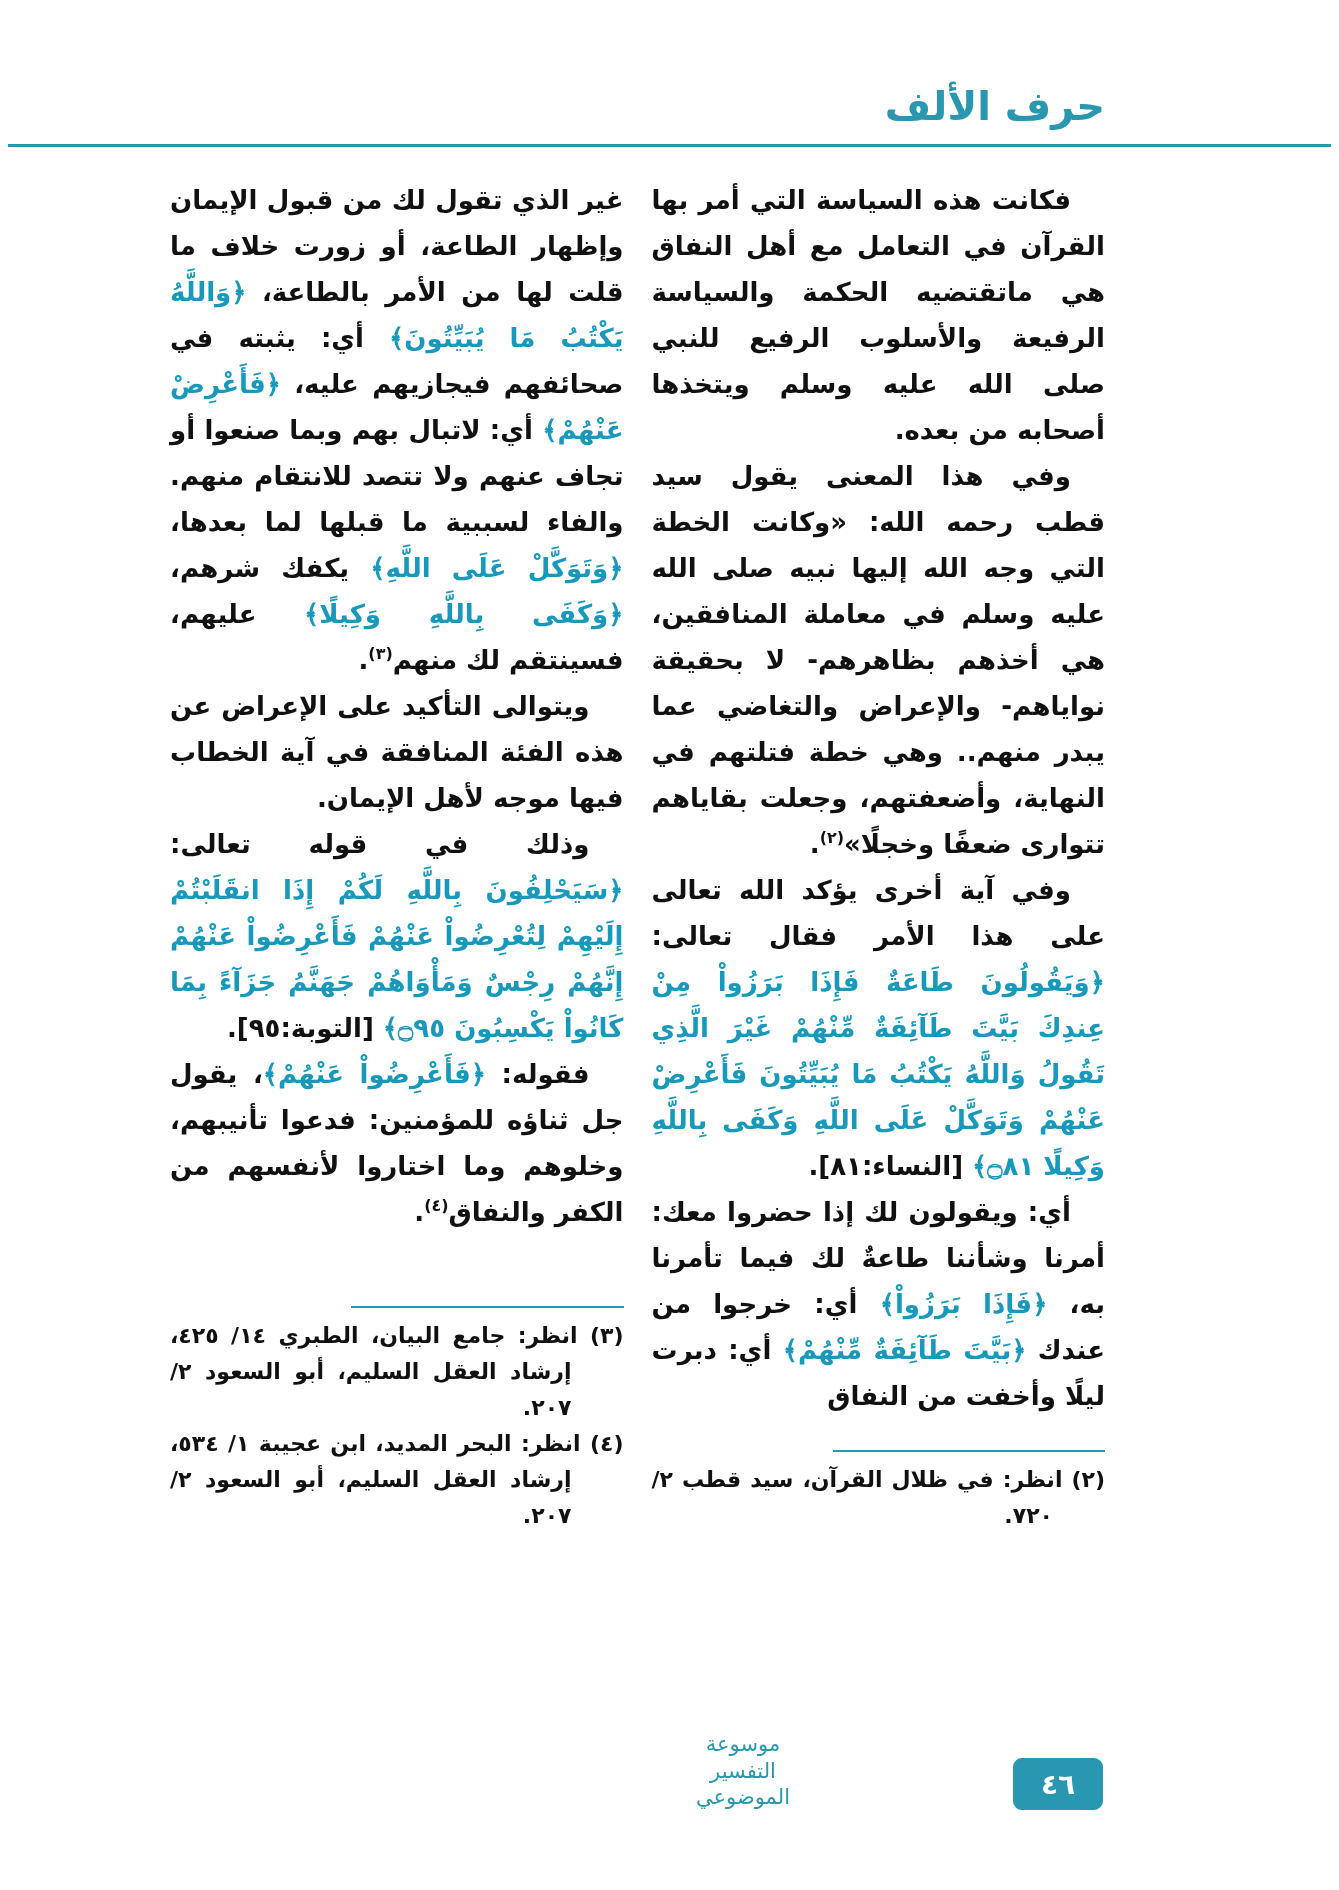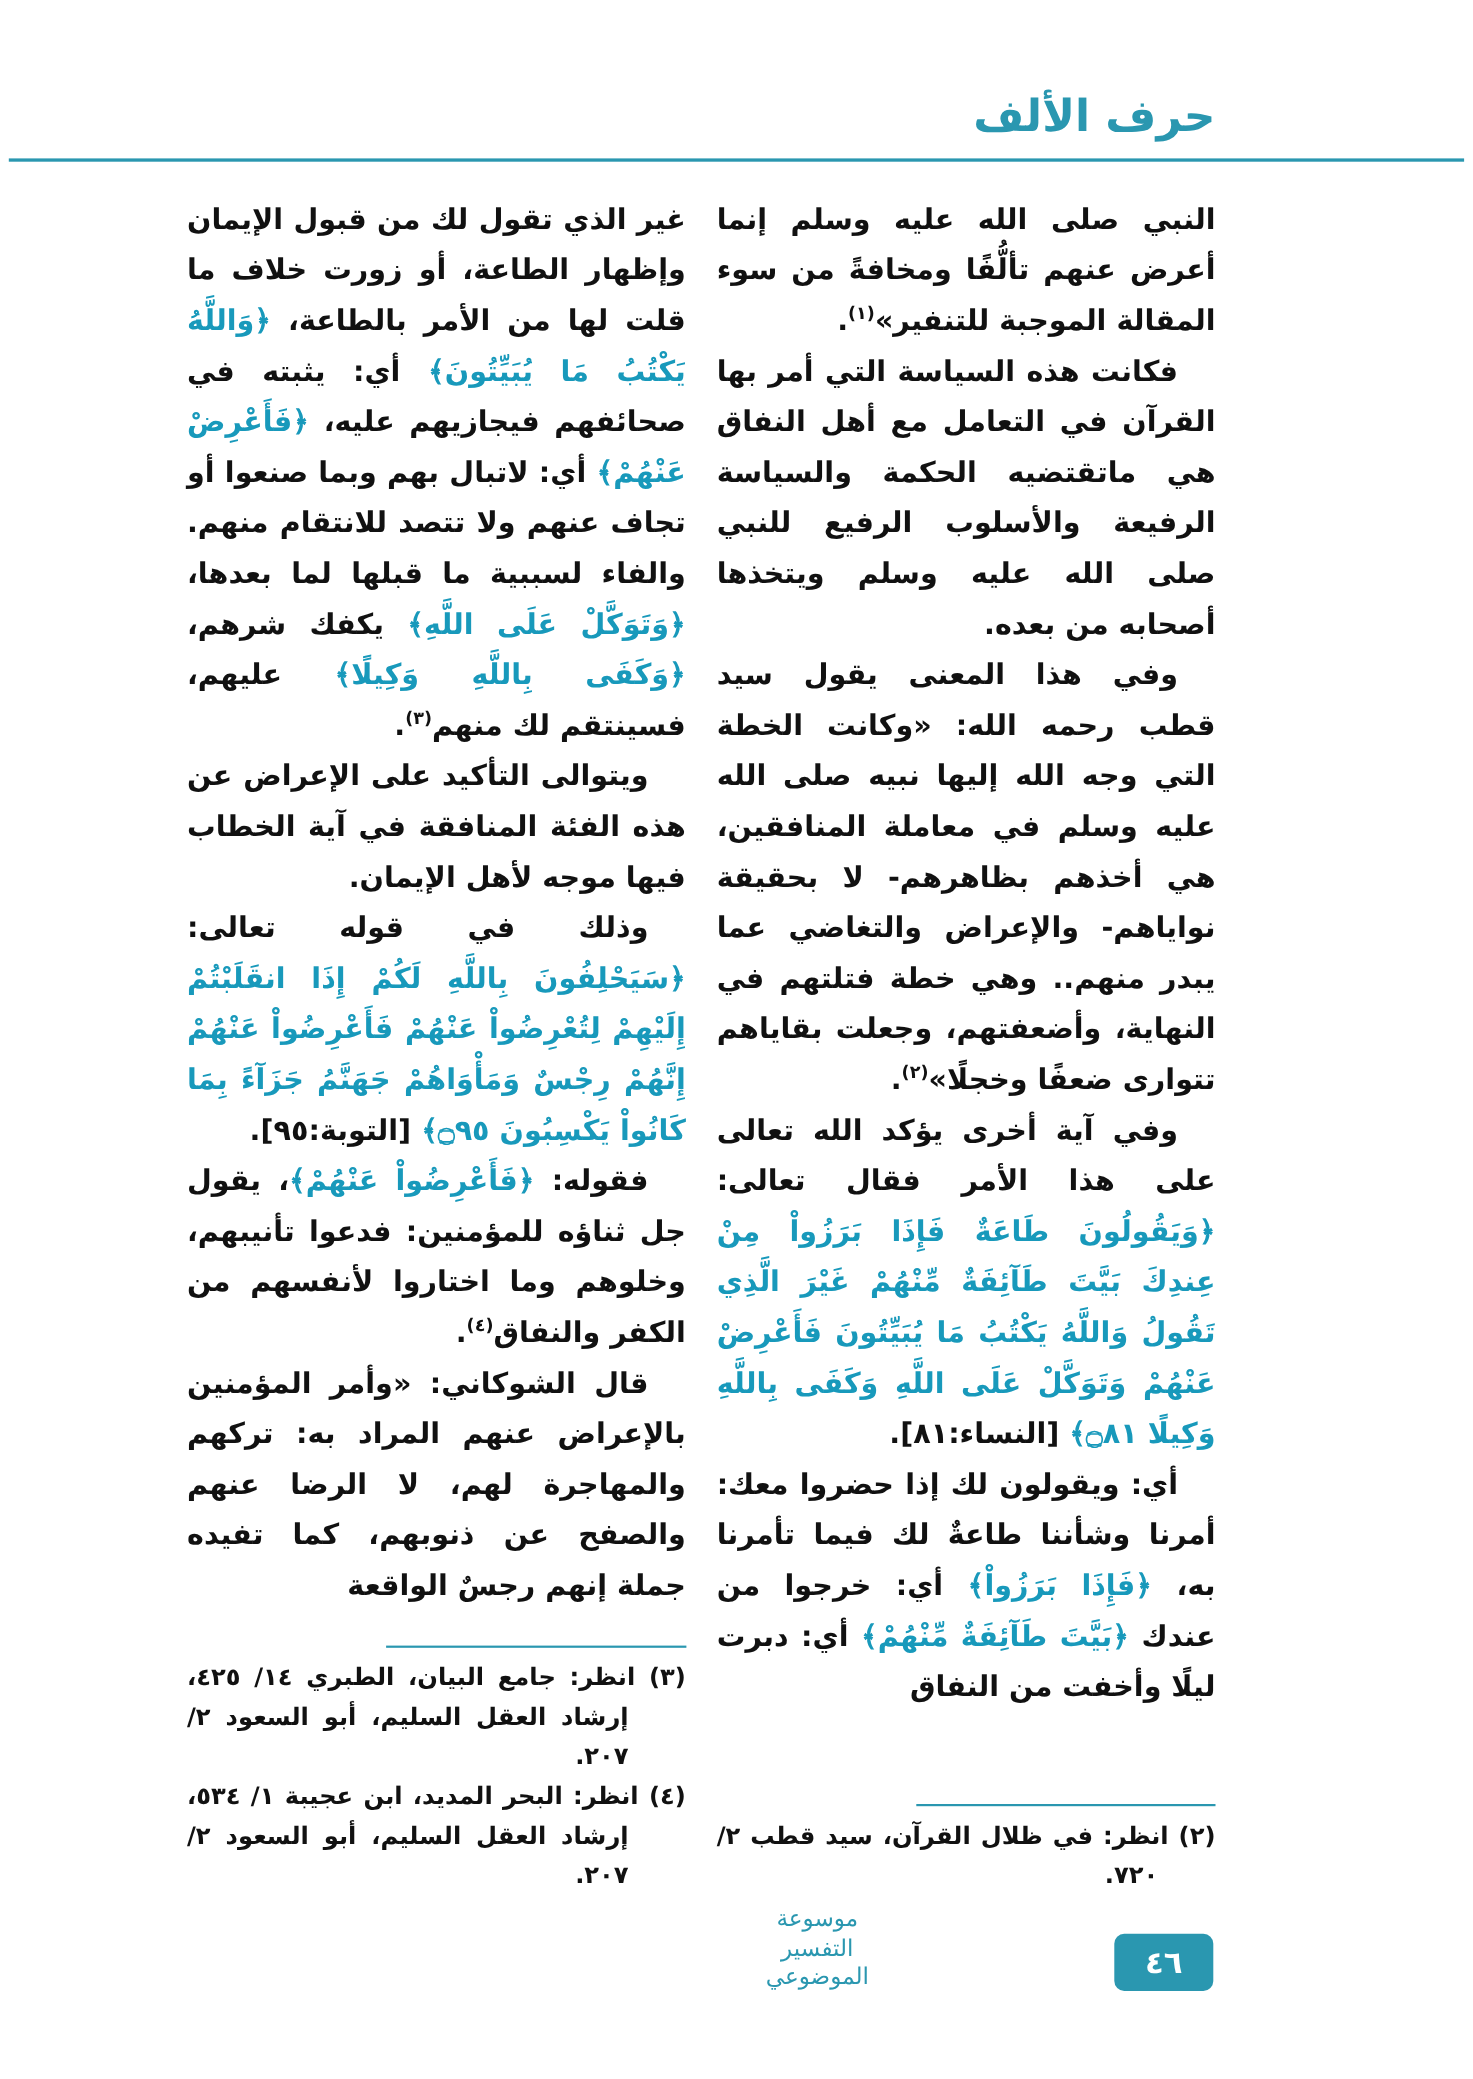--- a/index.html
+++ b/index.html
@@ -127,41 +127,39 @@
 
   <header class="page-header">
     <h1 class="chapter-title">حرف الألف</h1>
   </header>
   <div class="header-rule"></div>
 
   <main class="content">
 
     <section class="col">
       <div class="paras">
-          <p class="para"><span class="run-n">النبي صلى الله عليه وسلم إنما أعرض عنهم تألُّفًا ومخافةً من سوء المقالة الموجبة للتنفير»</span><span class="run-f">(١)</span><span class="run-n">.</span></p>
           <p class="para indent"><span class="run-n">فكانت هذه السياسة التي أمر بها القرآن في التعامل مع أهل النفاق هي ماتقتضيه الحكمة والسياسة الرفيعة والأسلوب الرفيع للنبي صلى الله عليه وسلم ويتخذها أصحابه من بعده.</span></p>
           <p class="para indent"><span class="run-n">وفي هذا المعنى يقول سيد قطب رحمه الله: «وكانت الخطة التي وجه الله إليها نبيه صلى الله عليه وسلم في معاملة المنافقين، هي أخذهم بظاهرهم- لا بحقيقة نواياهم- والإعراض والتغاضي عما يبدر منهم.. وهي خطة فتلتهم في النهاية، وأضعفتهم، وجعلت بقاياهم تتوارى ضعفًا وخجلًا»</span><span class="run-f">(٢)</span><span class="run-n">.</span></p>
           <p class="para indent"><span class="run-n">وفي آية أخرى يؤكد الله تعالى على هذا الأمر فقال تعالى: </span><span class="run-q">﴿وَيَقُولُونَ طَاعَةٌ فَإِذَا بَرَزُواْ مِنْ عِندِكَ بَيَّتَ طَآئِفَةٌ مِّنْهُمْ غَيْرَ الَّذِي تَقُولُ وَاللَّهُ يَكْتُبُ مَا يُبَيِّتُونَ فَأَعْرِضْ عَنْهُمْ وَتَوَكَّلْ عَلَى اللَّهِ وَكَفَى بِاللَّهِ وَكِيلًا ۝٨١﴾</span><span class="run-r"> [النساء:٨١].</span></p>
           <p class="para indent"><span class="run-n">أي: ويقولون لك إذا حضروا معك: أمرنا وشأننا طاعةٌ لك فيما تأمرنا به، </span><span class="run-q">﴿فَإِذَا بَرَزُواْ﴾</span><span class="run-n"> أي: خرجوا من عندك </span><span class="run-q">﴿بَيَّتَ طَآئِفَةٌ مِّنْهُمْ﴾</span><span class="run-n"> أي: دبرت ليلًا وأخفت من النفاق</span></p>
         </div>
       <div class="footnotes">
         <div class="foot-rule"></div>
         <div class="foot-list">
             <div class="footnote">(٢) انظر: في ظلال القرآن، سيد قطب ٢/ ٧٢٠.</div>
           </div>
       </div>
     </section>
 
     <section class="col">
       <div class="paras">
           <p class="para"><span class="run-n">غير الذي تقول لك من قبول الإيمان وإظهار الطاعة، أو زورت خلاف ما قلت لها من الأمر بالطاعة، </span><span class="run-q">﴿وَاللَّهُ يَكْتُبُ مَا يُبَيِّتُونَ﴾</span><span class="run-n"> أي: يثبته في صحائفهم فيجازيهم عليه، </span><span class="run-q">﴿فَأَعْرِضْ عَنْهُمْ﴾</span><span class="run-n"> أي: لاتبال بهم وبما صنعوا أو تجاف عنهم ولا تتصد للانتقام منهم. والفاء لسببية ما قبلها لما بعدها، </span><span class="run-q">﴿وَتَوَكَّلْ عَلَى اللَّهِ﴾</span><span class="run-n"> يكفك شرهم، </span><span class="run-q">﴿وَكَفَى بِاللَّهِ وَكِيلًا﴾</span><span class="run-n"> عليهم، فسينتقم لك منهم</span><span class="run-f">(٣)</span><span class="run-n">.</span></p>
           <p class="para indent"><span class="run-n">ويتوالى التأكيد على الإعراض عن هذه الفئة المنافقة في آية الخطاب فيها موجه لأهل الإيمان.</span></p>
           <p class="para indent"><span class="run-n">وذلك في قوله تعالى: </span><span class="run-q">﴿سَيَحْلِفُونَ بِاللَّهِ لَكُمْ إِذَا انقَلَبْتُمْ إِلَيْهِمْ لِتُعْرِضُواْ عَنْهُمْ فَأَعْرِضُواْ عَنْهُمْ إِنَّهُمْ رِجْسٌ وَمَأْوَاهُمْ جَهَنَّمُ جَزَآءً بِمَا كَانُواْ يَكْسِبُونَ ۝٩٥﴾</span><span class="run-r"> [التوبة:٩٥].</span></p>
           <p class="para indent"><span class="run-n">فقوله: </span><span class="run-q">﴿فَأَعْرِضُواْ عَنْهُمْ﴾</span><span class="run-n">، يقول جل ثناؤه للمؤمنين: فدعوا تأنيبهم، وخلوهم وما اختاروا لأنفسهم من الكفر والنفاق</span><span class="run-f">(٤)</span><span class="run-n">.</span></p>
-          <p class="para indent"><span class="run-n">قال الشوكاني: «وأمر المؤمنين بالإعراض عنهم المراد به: تركهم والمهاجرة لهم، لا الرضا عنهم والصفح عن ذنوبهم، كما تفيده جملة إنهم رجسٌ الواقعة</span></p>
         </div>
       <div class="footnotes">
         <div class="foot-rule"></div>
         <div class="foot-list">
             <div class="footnote">(٣) انظر: جامع البيان، الطبري ١٤/ ٤٢٥، إرشاد العقل السليم، أبو السعود ٢/ ٢٠٧.</div>
             <div class="footnote">(٤) انظر: البحر المديد، ابن عجيبة ١/ ٥٣٤، إرشاد العقل السليم، أبو السعود ٢/ ٢٠٧.</div>
           </div>
       </div>
     </section>
 

